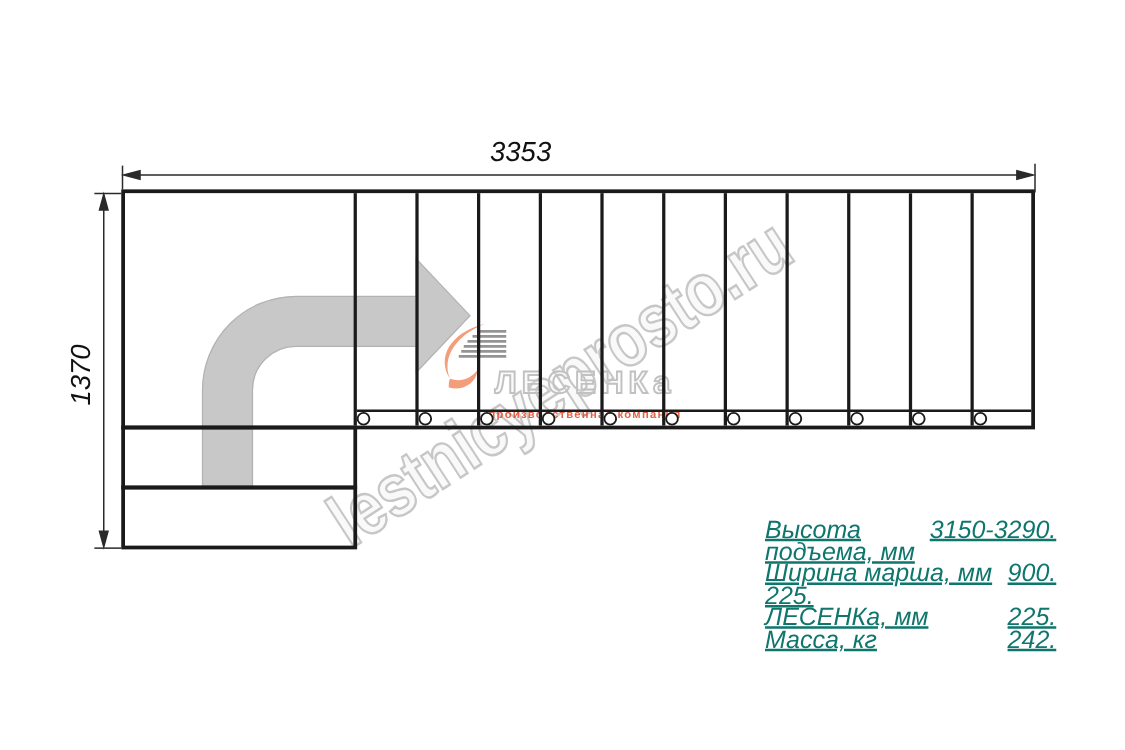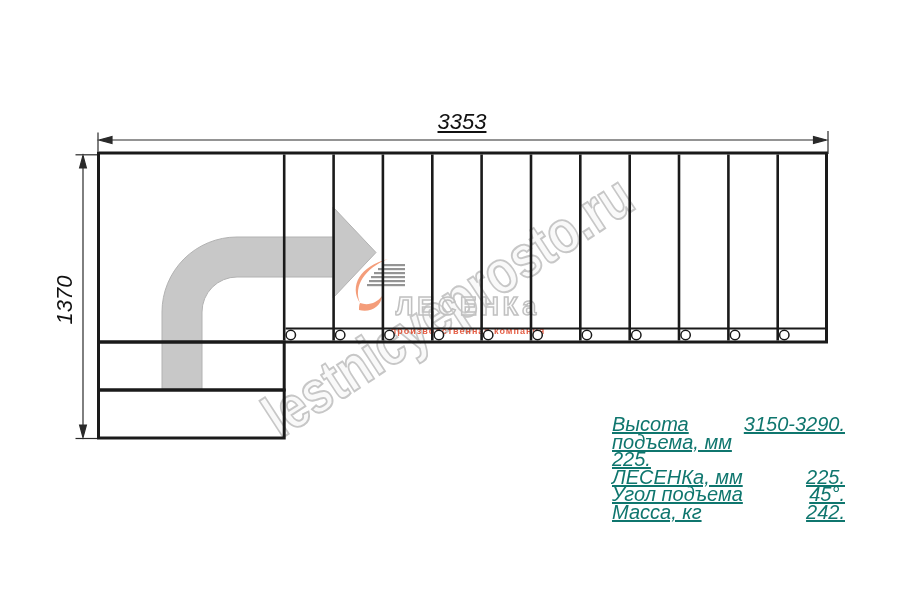--- a/index.html
+++ b/index.html
@@ -27,21 +27,21 @@
   }
   .logo-tagline{
     position:absolute;left:376px;top:326px;width:184px;text-align:center;
     font-size:9px;font-weight:bold;letter-spacing:1px;white-space:nowrap;
     color:#e14a2e;opacity:0.88;
   }
   .flame{position:absolute;left:344px;top:256px;}
 
   
   .dim{position:absolute;color:#111;font-style:italic;font-size:22px;}
-  .dim-w{left:392px;top:109px;width:140px;text-align:center;text-decoration:underline;}
+  .dim-w{left:392px;top:109px;width:140px;text-align:left;}
   .dim-h{
     left:39px;top:274px;width:52px;height:52px;line-height:52px;
     text-align:center;transform:rotate(-90deg);
   }
 
   
   .specs{
     position:absolute;left:612px;top:416px;width:233px;
     font-style:italic;font-size:20px;color:#0f766e;text-decoration:underline;
   }
@@ -129,29 +129,29 @@
 
   <div class="dim dim-w">3353</div>
   <div class="dim dim-h">1370</div>
 
   <div class="specs">
     <div class="spec-row">
       <span class="l">Высота подъема, мм</span>
       <span class="v">3150-3290.</span>
     </div>
     <div class="spec-row">
+      <span class="l">Ширина марша, мм</span>
+      <span class="v">900.</span>
+    </div>
+    <div class="spec-row">
       <span class="v">225.</span>
     </div>
     <div class="spec-row">
       <span class="l">ЛЕСЕНКа, мм</span>
       <span class="v">225.</span>
-    </div>
-    <div class="spec-row">
-      <span class="l">Угол подъема</span>
-      <span class="v">45°.</span>
     </div>
     <div class="spec-row">
       <span class="l">Масса, кг</span>
       <span class="v">242.</span>
     </div>
   </div>
 
 </div>
 
 </body></html>

